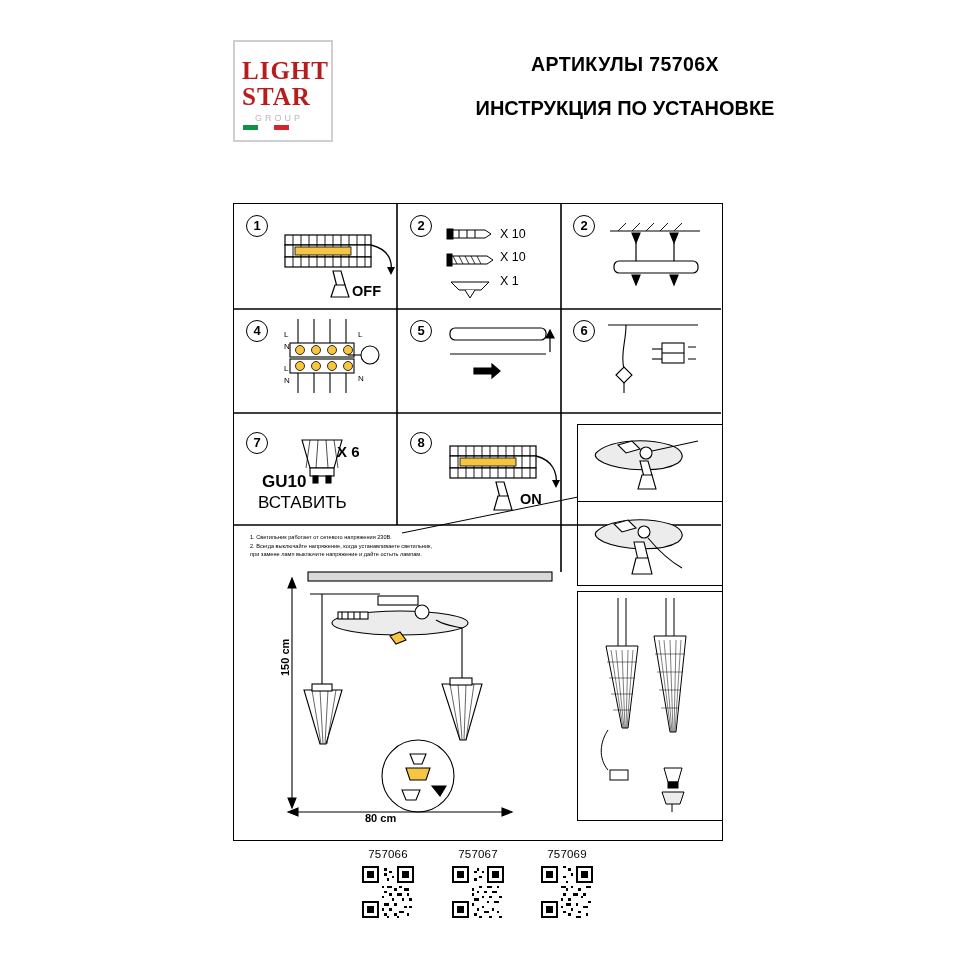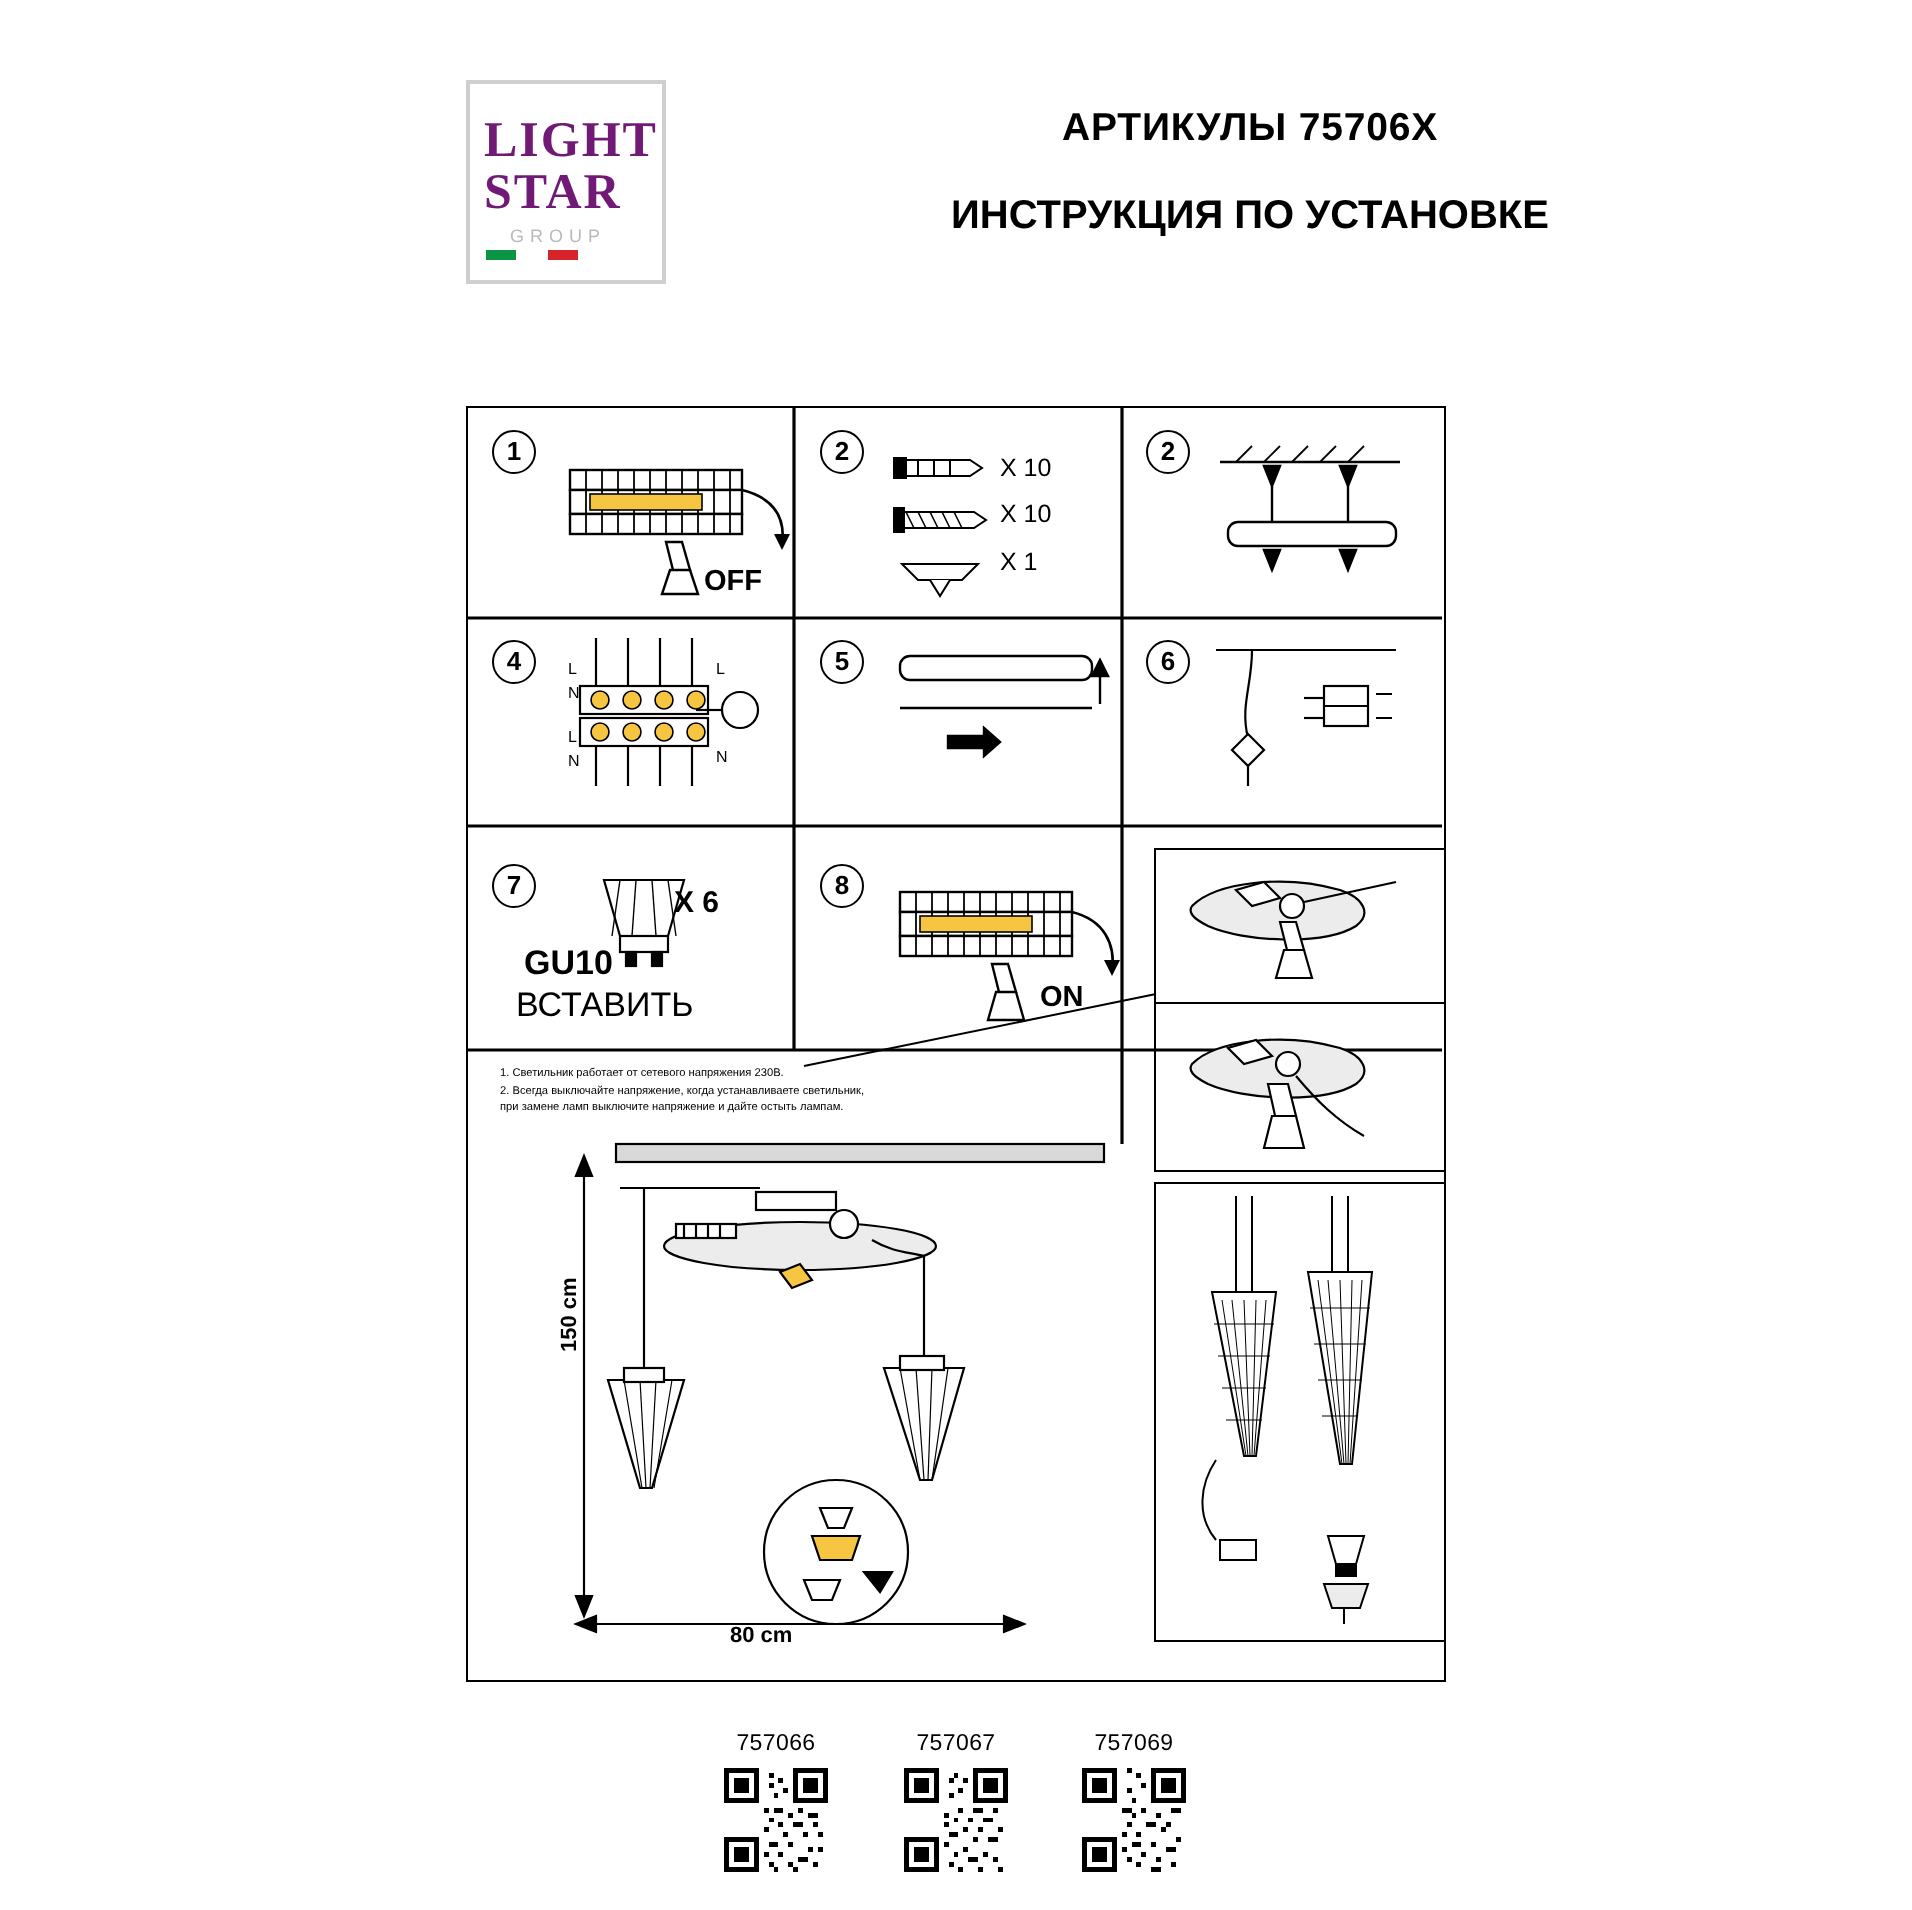--- a/index.html
+++ b/index.html
@@ -15,21 +15,21 @@
   .page { position:absolute; left:0; top:0; width:956px; height:955px; }
 
   
   .header { position:absolute; left:0; top:18px; width:956px; height:140px; }
   .logo-box {
     position:absolute; left:233px; top:22px; width:100px; height:102px;
     border:2px solid #cfcfcf; background:#fff;
   }
   .logo-light, .logo-star {
     font-family:"Liberation Serif", serif;
-    font-weight:bold; color:#701a75; font-size:25px; line-height:26px;
+    font-weight:bold; color:#b91c1c; font-size:25px; line-height:26px;
     letter-spacing:1px; padding-left:7px;
   }
   .logo-light { margin-top:16px; }
   .logo-group {
     font-family:"Liberation Sans", sans-serif; font-size:9px; color:#b9b9b9;
     letter-spacing:3px; padding-left:20px; margin-top:3px;
   }
   .logo-flag { position:absolute; left:8px; top:83px; width:46px; height:5px; display:flex; }
   .logo-flag i { flex:1 1 auto; height:100%; display:block; }
   .flag-g { background:#0b9444; }
@@ -67,21 +67,21 @@
 
   
   .gu10 { position:absolute; left:262px; top:472px; font-size:17px; font-weight:bold; }
   .vstavit { position:absolute; left:258px; top:493px; font-size:17px; font-weight:normal; }
   .x6 { position:absolute; left:337px; top:443px; font-size:15px; font-weight:bold; }
   .offlbl { position:absolute; left:352px; top:283px; font-size:14.5px; font-weight:bold; }
   .onlbl { position:absolute; left:520px; top:491px; font-size:14.5px; font-weight:bold; }
   .qty { position:absolute; font-size:12.5px; }
 
   
-  .footer { position:absolute; left:0; top:858px; width:772px; height:90px; }
+  .footer { position:absolute; left:0; top:840px; width:772px; height:90px; }
   .qritem { position:absolute; width:60px; text-align:center; }
   .qrcode { width:52px; height:52px; margin:6px auto 0; }
   .qrlabel { font-size:11.5px; letter-spacing:.2px; }
 </style>
 </head>
 <body>
 
 <div class="page">
 
   <div class="header">

